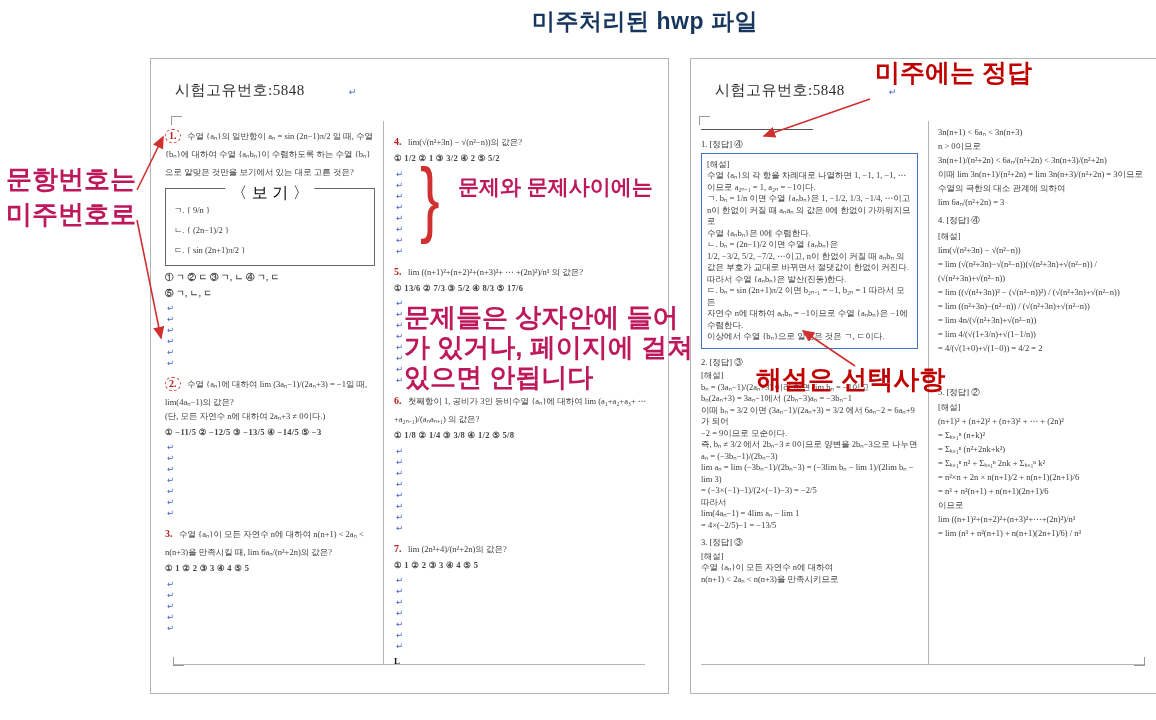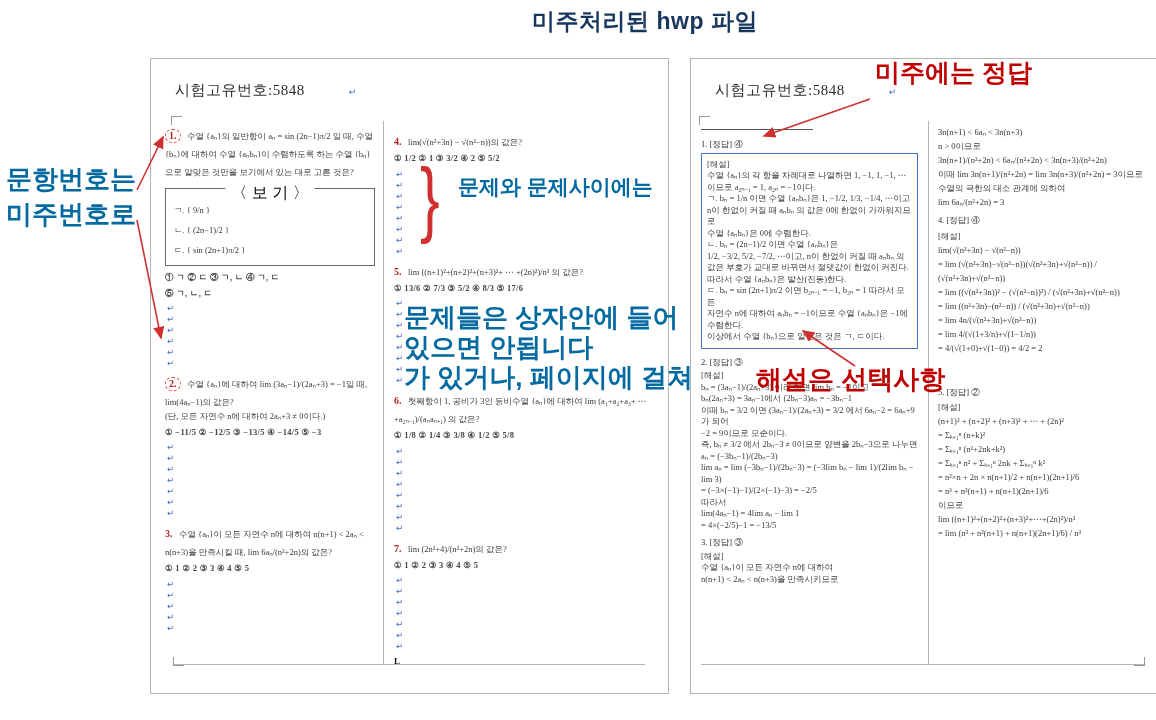--- a/index.html
+++ b/index.html
@@ -44,21 +44,21 @@
               padding:0 6px;white-space:nowrap;}
   .bogi-item{line-height:20px;}
 
   .en-h{margin:6px 0 2px;color:#2f2f2f;}
   .bluebox{border:1.6px solid #4472c4;padding:5px 5px;margin:2px 5px 8px 0;}
   .col2-lines .line{line-height:14px;}
   .gap{height:26px;}
 
   
   .note{position:absolute;color:#c00000;font-weight:bold;z-index:30;white-space:nowrap;}
-  .nline{color:#0369a1;}
+  .nline{color:#be185d;}
   #note-qnum{left:6px;top:162px;font-size:26px;line-height:35px;}
   #note-spacing{left:458px;top:172px;font-size:21px;line-height:29px;}
   #note-boxes{left:404px;top:302px;font-size:26px;line-height:30px;}
   #note-endnote{left:875px;top:56px;font-size:25px;}
   #note-solution{left:756px;top:362px;font-size:26px;}
   .brace{position:absolute;left:420px;top:156px;font-size:84px;line-height:84px;color:#d03030;
          transform:scaleX(0.7);transform-origin:left top;z-index:29;font-weight:normal;}
   #arrow-overlay{position:absolute;left:0;top:0;z-index:40;pointer-events:none;}
 </style>
 </head>
@@ -181,21 +181,21 @@
   <div class="cmark br" style="left:443px;top:598px;"></div>
 
   <div class="col" style="left:10px;top:74px;width:222px;">
     <div class="en-h">1. [정답] ④</div>
     <div class="bluebox">
       <div>
           <div class="line">[해설]</div>
           <div class="line">수열 {aₙ}의 각 항을 차례대로 나열하면 1, −1, 1, −1, ⋯</div>
           <div class="line">이므로 a₂ₙ₋₁ = 1, a₂ₙ = −1이다.</div>
           <div class="line">ㄱ. bₙ = 1/n 이면 수열 {aₙbₙ}은 1, −1/2, 1/3, −1/4, ⋯이고</div>
-          <div class="line">n이 한없이 커질 때 aₙbₙ 의 값은 0에 한없이 가까워지므로</div>
+          <div class="line">n이 한없이 커질 때 aₙaₙ 의 값은 0에 한없이 가까워지므로</div>
           <div class="line">수열 {aₙbₙ}은 0에 수렴한다.</div>
           <div class="line">ㄴ. bₙ = (2n−1)/2 이면 수열 {aₙbₙ}은</div>
           <div class="line">1/2, −3/2, 5/2, −7/2, ⋯이고, n이 한없이 커질 때 aₙbₙ 의</div>
           <div class="line">값은 부호가 교대로 바뀌면서 절댓값이 한없이 커진다.</div>
           <div class="line">따라서 수열 {aₙbₙ}은 발산(진동)한다.</div>
           <div class="line">ㄷ. bₙ = sin (2n+1)π/2 이면 b₂ₙ₋₁ = −1, b₂ₙ = 1 따라서 모든</div>
           <div class="line">자연수 n에 대하여 aₙbₙ = −1이므로 수열 {aₙbₙ}은 −1에</div>
           <div class="line">수렴한다.</div>
           <div class="line">이상에서 수열 {bₙ}으로 알맞은 것은 ㄱ, ㄷ이다.</div>
         </div>
@@ -267,22 +267,22 @@
     </div>
 </div>
 <div class="note" id="note-spacing">
   <div>
       <div class="nline">문제와 문제사이에는</div>
     </div>
 </div>
 <div class="note" id="note-boxes">
   <div>
       <div class="nline">문제들은 상자안에 들어</div>
+      <div class="nline">가 있거나, 페이지에 걸쳐</div>
       <div class="nline">있으면 안됩니다</div>
-      <div class="nline">가 있거나, 페이지에 걸쳐</div>
     </div>
 </div>
 <div class="note" id="note-endnote">미주에는 정답</div>
 <div class="note" id="note-solution">해설은 선택사항</div>
 <div class="brace">}</div>
 
 <svg id="arrow-overlay" width="1156" height="720">
   <defs>
     <marker id="ah" markerWidth="9" markerHeight="8" refX="7" refY="3.5" orient="auto">
       <path d="M0,0 L8,3.5 L0,7 z" fill="#d03030"></path>

